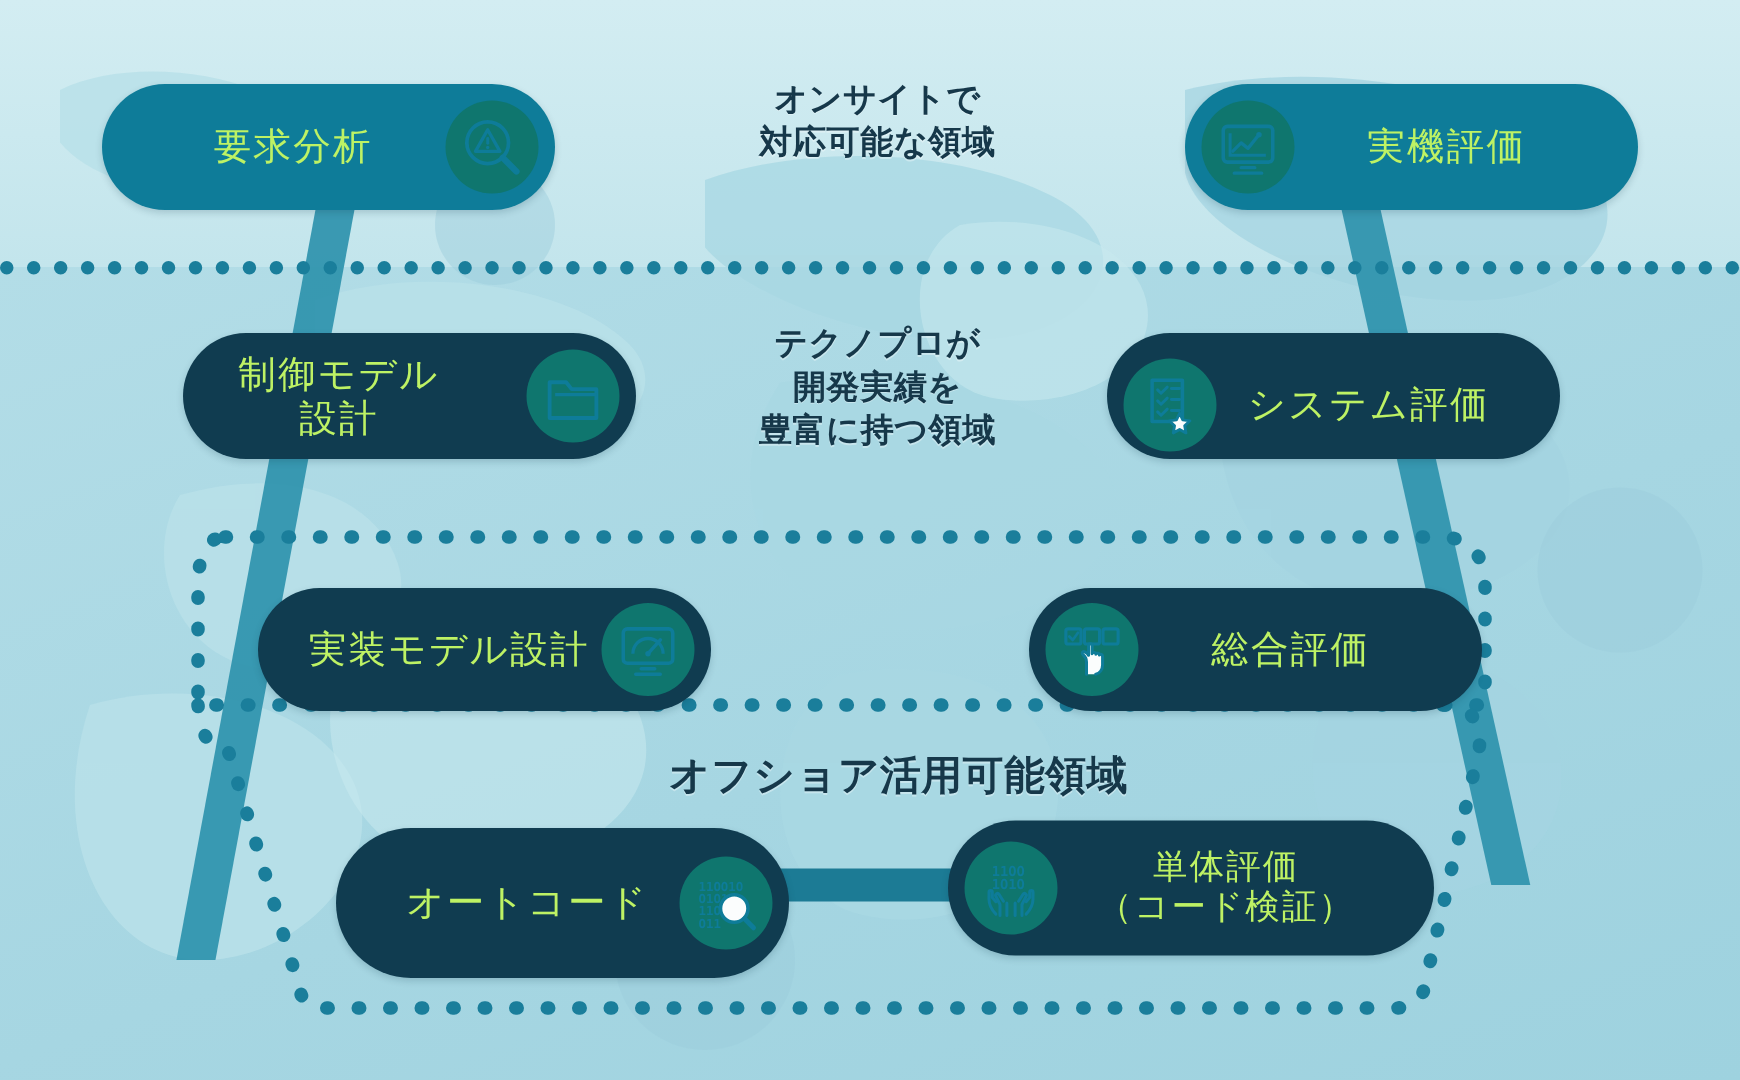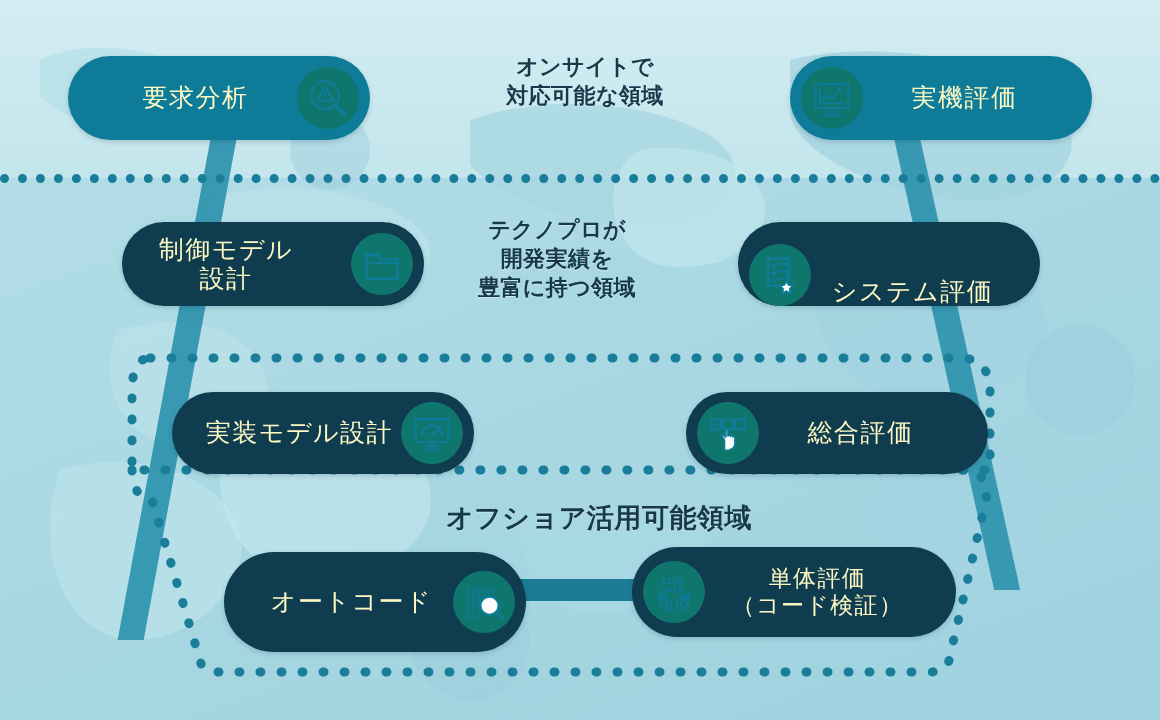--- a/index.html
+++ b/index.html
@@ -55,21 +55,21 @@
     position: absolute;
     display: flex;
     align-items: center;
     border-radius: 100px;
     box-shadow: 0 2px 5px rgba(10,50,66,.18);
     box-sizing: border-box;
   }
   .pill.teal  { background: #0e7c99; }
   .pill.navy  { background: #103c50; }
   .pill-label {
-    color: #fef9c3;
+    color: #bef264;
     font-size: 25px;
     font-weight: 500;
     letter-spacing: .06em;
     line-height: 1.18;
     white-space: pre-line;
     text-align: center;
     flex: 1;
   }
   .pill-label.small { font-size: 23px; }
   .icon-badge {
@@ -145,21 +145,21 @@
 
       <path d="M150 358 H960 Q990 358 990 392 V470 H132 V392 Q132 358 150 358 Z" fill="none" stroke="#1a7e9b" stroke-width="9" stroke-linecap="round" stroke-dasharray="1 20"></path>
 
       <path d="M132 470 Q134 500 152 500 L200 660 Q202 672 216 672 H930 Q948 672 950 656 L986 500 Q990 470 960 470" fill="none" stroke="#1a7e9b" stroke-width="9" stroke-linecap="round" stroke-dasharray="1 20"></path>
     </svg>
   </div>
 
   <div class="caption" style="left:440px; top:52px; width:290px;">オンサイトで
 対応可能な領域</div>
 
-  <div class="caption" style="left:412px; top:215px; width:290px;">テクノプロが
+  <div class="caption" style="left:440px; top:215px; width:290px;">テクノプロが
 開発実績を
 豊富に持つ領域</div>
 
   <div class="caption one-line" style="left:399px; top:500px; width:400px;">オフショア活用可能領域</div>
 
   <div class="pill teal" style="left:68px; top:56px; width:302px; height:84px; padding:0 11px 0 26px;">
     <span class="pill-label">要求分析</span>
     <span class="icon-badge">
       <svg width="46" height="46" viewBox="0 0 48 48">
         <circle cx="21" cy="21" r="14.5" fill="none" stroke="#0e7c99" stroke-width="2.6"></circle>
@@ -214,21 +214,21 @@
         <rect x="6" y="9" width="36" height="26" rx="3" fill="none" stroke="#0e7c99" stroke-width="2.6"></rect>
         <path d="M11 14 v16 h26" fill="none" stroke="#0e7c99" stroke-width="2.2"></path>
         <path d="M13 27 L19 21 L24 25 L32 15" fill="none" stroke="#0e7c99" stroke-width="2.4" stroke-linecap="round" stroke-linejoin="round"></path>
         <circle cx="32" cy="15" r="2" fill="#0e7c99"></circle>
         <path d="M19 39 h10 M14 43 h20" stroke="#0e7c99" stroke-width="2.4" stroke-linecap="round"></path>
       </svg>
     </span>
     <span class="pill-label">実機評価</span>
   </div>
 
-  <div class="pill navy" style="left:738px; top:222px; width:302px; height:84px; padding:12px 26px 0 11px;align-items:flex-end;">
+  <div class="pill navy" style="left:738px; top:222px; width:302px; height:84px; padding:12px 26px 0 11px;">
     <span class="icon-badge">
       <svg width="44" height="44" viewBox="0 0 48 48">
         <path d="M11 6 h22 v30 h-22 Z" fill="none" stroke="#0e7c99" stroke-width="2.6" stroke-linejoin="round"></path>
         <path d="M15 13 l2.5 2.5 L22 11" fill="none" stroke="#0e7c99" stroke-width="2.1" stroke-linecap="round" stroke-linejoin="round"></path>
         <path d="M15 21 l2.5 2.5 L22 19" fill="none" stroke="#0e7c99" stroke-width="2.1" stroke-linecap="round" stroke-linejoin="round"></path>
         <path d="M15 29 l2.5 2.5 L22 27" fill="none" stroke="#0e7c99" stroke-width="2.1" stroke-linecap="round" stroke-linejoin="round"></path>
         <path d="M25 12 h6 M25 20 h6 M25 28 h6" stroke="#0e7c99" stroke-width="2.1" stroke-linecap="round"></path>
         <path d="M31 30 l2.3 4.8 5.2.7 -3.8 3.6 .9 5.2 -4.6-2.5 -4.6 2.5 .9-5.2 -3.8-3.6 5.2-.7 Z" fill="#fbfdfd" stroke="#0e7c99" stroke-width="2.1" stroke-linejoin="round"></path>
       </svg>
     </span>

